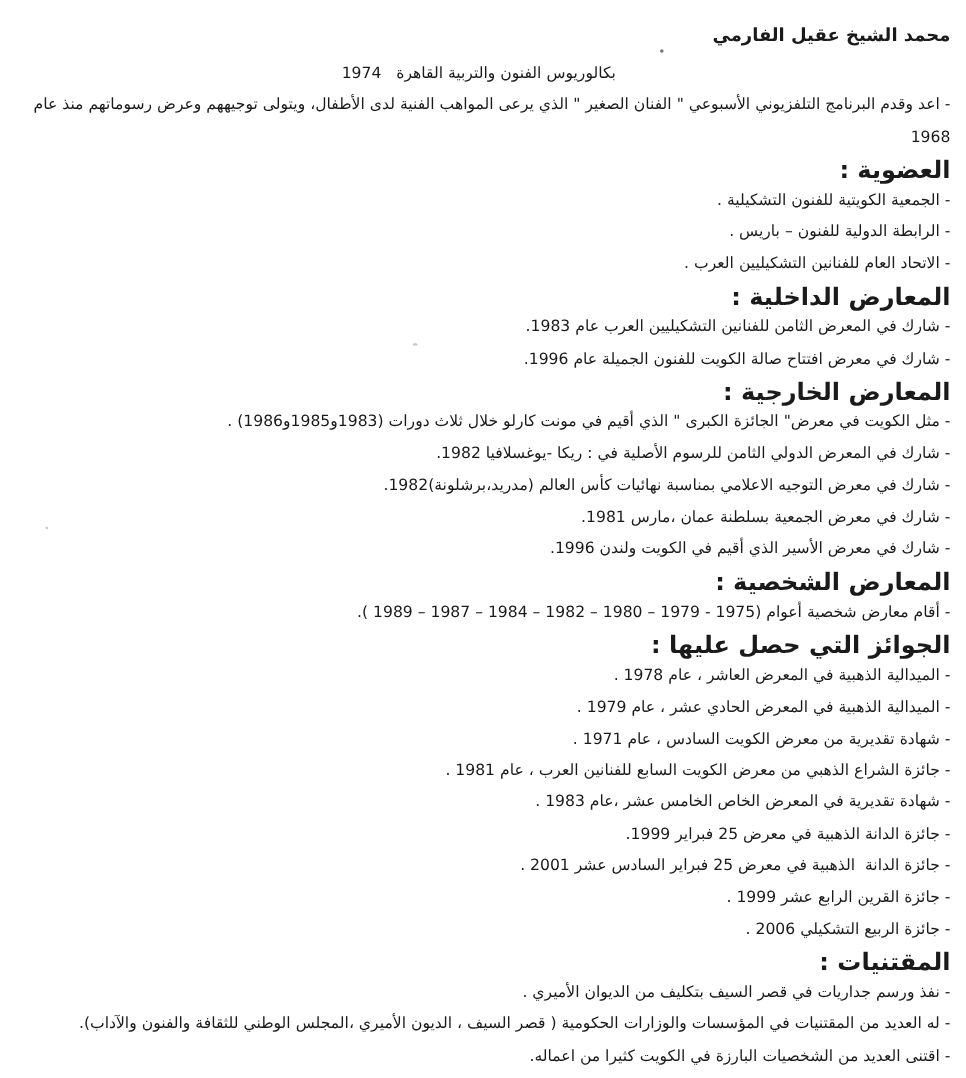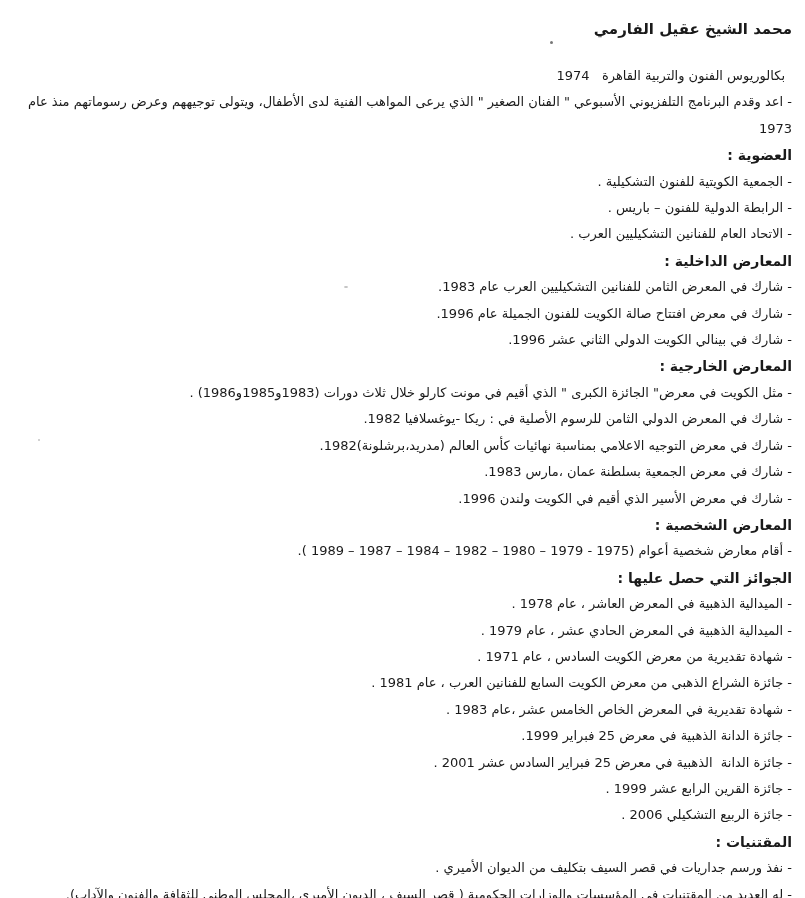--- a/index.html
+++ b/index.html
@@ -8,66 +8,65 @@
     background:#ffffff;
     color:#1a1a1a;
     font-family:"DejaVu Sans",sans-serif;
     direction:rtl;
     position:relative;
     overflow:hidden;
   }
   .doc{padding:16px 13px 0 13px;}
   .title{
     font-size:15px;font-weight:700;
-    margin:0 0 20px 0;line-height:27px;
+    margin:0 0 6px 0;line-height:27px;
     white-space:pre-wrap;
   }
   .heading{
-    font-size:14px;font-weight:700;
+    font-size:20px;font-weight:700;
     margin:0;line-height:26.4px;
     white-space:pre-wrap;
   }
   .line{
     font-size:13px;font-weight:400;
     margin:0;line-height:26.4px;
     white-space:pre-wrap;
   }
-  .edu{padding-right:7px;}
+  .edu{padding-right:7px;text-align:center;}
   .speck{
     position:absolute;border-radius:50%;
     background:#555;opacity:.8;
   }
   #speck-1{left:550px;top:41px;width:3px;height:3px;}
   #speck-2{left:344px;top:286px;width:4px;height:2px;background:#9a9a9a;opacity:.6;}
   #speck-3{left:38px;top:439px;width:2px;height:2px;background:#8a8a8a;opacity:.5;}
 </style>
 </head>
 <body>
 
 <div class="doc">
 
   <h1 class="title">محمد الشيخ عقيل الفارمي</h1>
   <p class="line edu">بكالوريوس الفنون والتربية القاهرة   1974</p>
-  <p class="line">- اعد وقدم البرنامج التلفزيوني الأسبوعي " الفنان الصغير " الذي يرعى المواهب الفنية لدى الأطفال، ويتولى توجيههم وعرض رسوماتهم منذ عام 1973</p>
+  <p class="line">- اعد وقدم البرنامج التلفزيوني الأسبوعي " الفنان الصغير " الذي يرعى المواهب الفنية لدى الأطفال، ويتولى توجيههم وعرض رسوماتهم منذ عام 1968</p>
 
   <h2 class="heading">العضوية :</h2>
   <p class="line">- الجمعية الكويتية للفنون التشكيلية .</p>
   <p class="line">- الرابطة الدولية للفنون – باريس .</p>
   <p class="line">- الاتحاد العام للفنانين التشكيليين العرب .</p>
 
   <h2 class="heading">المعارض الداخلية :</h2>
   <p class="line">- شارك في المعرض الثامن للفنانين التشكيليين العرب عام 1983.</p>
   <p class="line">- شارك في معرض افتتاح صالة الكويت للفنون الجميلة عام 1996.</p>
-  <p class="line">- شارك في بينالي الكويت الدولي الثاني عشر 1996.</p>
 
   <h2 class="heading">المعارض الخارجية :</h2>
   <p class="line">- مثل الكويت في معرض" الجائزة الكبرى " الذي أقيم في مونت كارلو خلال ثلاث دورات (1983و1985و1986) .</p>
   <p class="line">- شارك في المعرض الدولي الثامن للرسوم الأصلية في : ريكا -يوغسلافيا 1982.</p>
   <p class="line">- شارك في معرض التوجيه الاعلامي بمناسبة نهائيات كأس العالم (مدريد،برشلونة)1982.</p>
-  <p class="line">- شارك في معرض الجمعية بسلطنة عمان ،مارس 1983.</p>
+  <p class="line">- شارك في معرض الجمعية بسلطنة عمان ،مارس 1981.</p>
   <p class="line">- شارك في معرض الأسير الذي أقيم في الكويت ولندن 1996.</p>
 
   <h2 class="heading">المعارض الشخصية :</h2>
   <p class="line">- أقام معارض شخصية أعوام (1975 - 1979 – 1980 – 1982 – 1984 – 1987 – 1989 ).</p>
 
   <h2 class="heading">الجوائز التي حصل عليها :</h2>
   <p class="line">- الميدالية الذهبية في المعرض العاشر ، عام 1978 .</p>
   <p class="line">- الميدالية الذهبية في المعرض الحادي عشر ، عام 1979 .</p>
   <p class="line">- شهادة تقديرية من معرض الكويت السادس ، عام 1971 .</p>
   <p class="line">- جائزة الشراع الذهبي من معرض الكويت السابع للفنانين العرب ، عام 1981 .</p>

